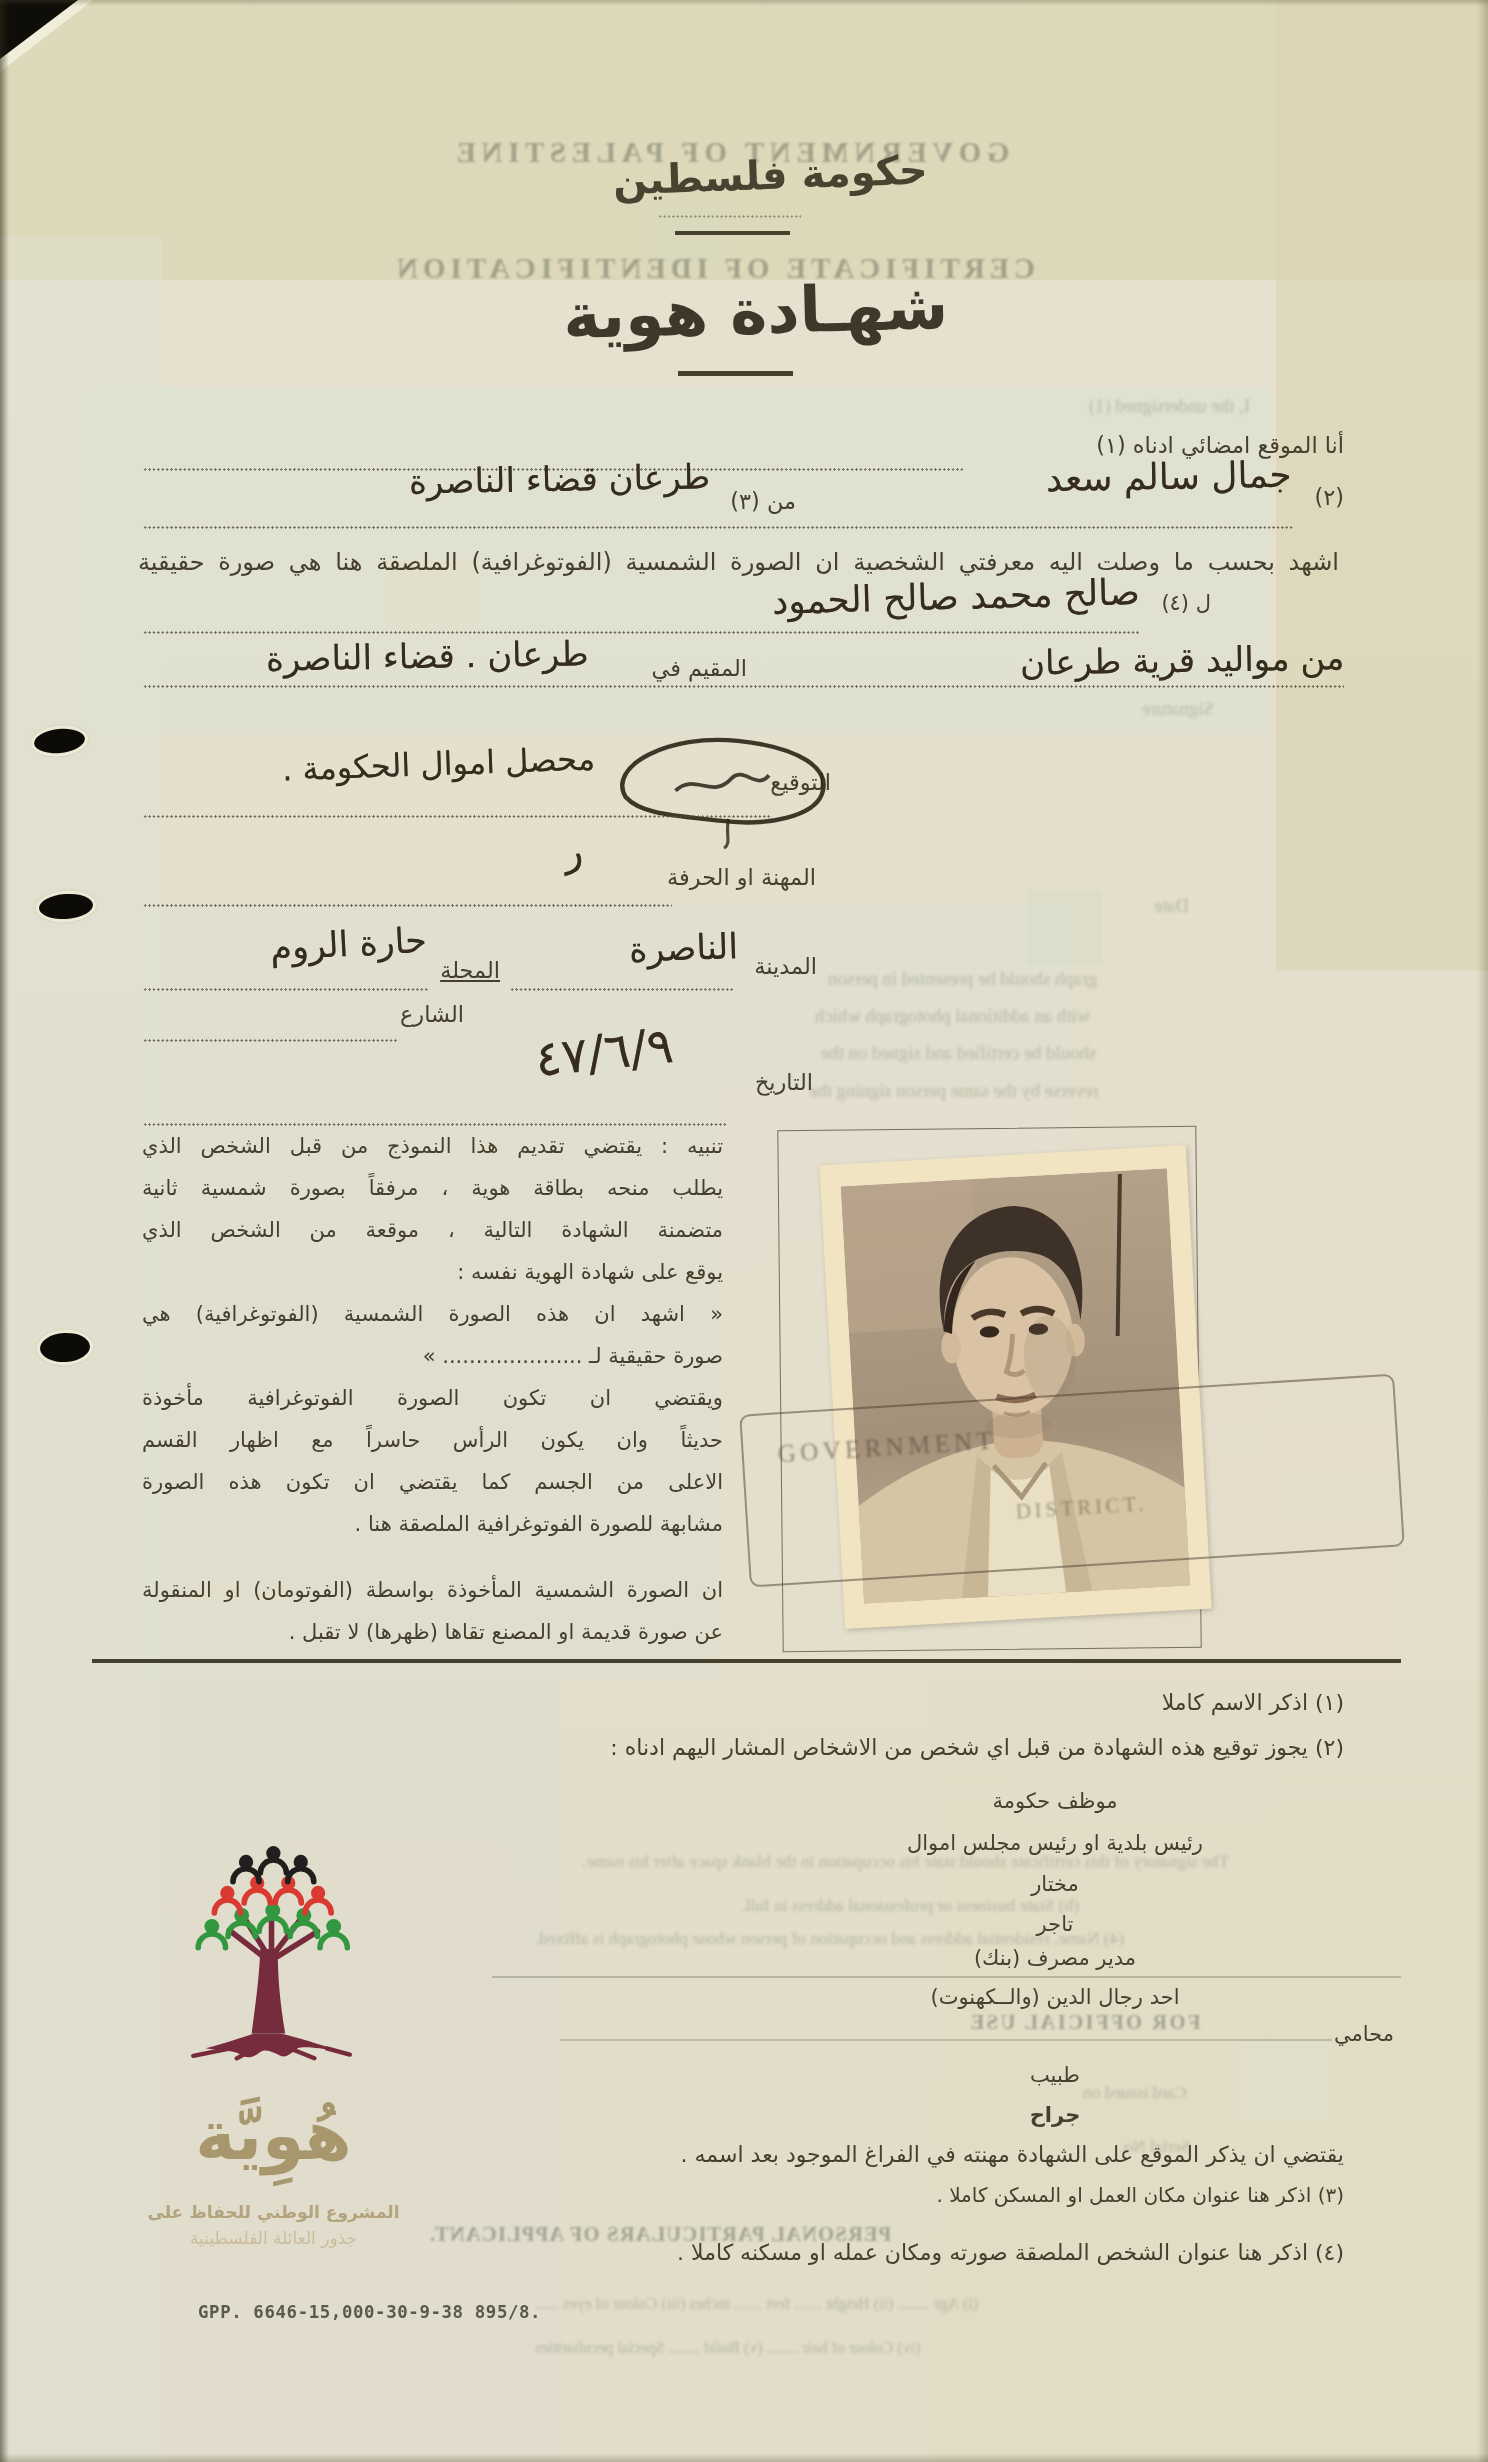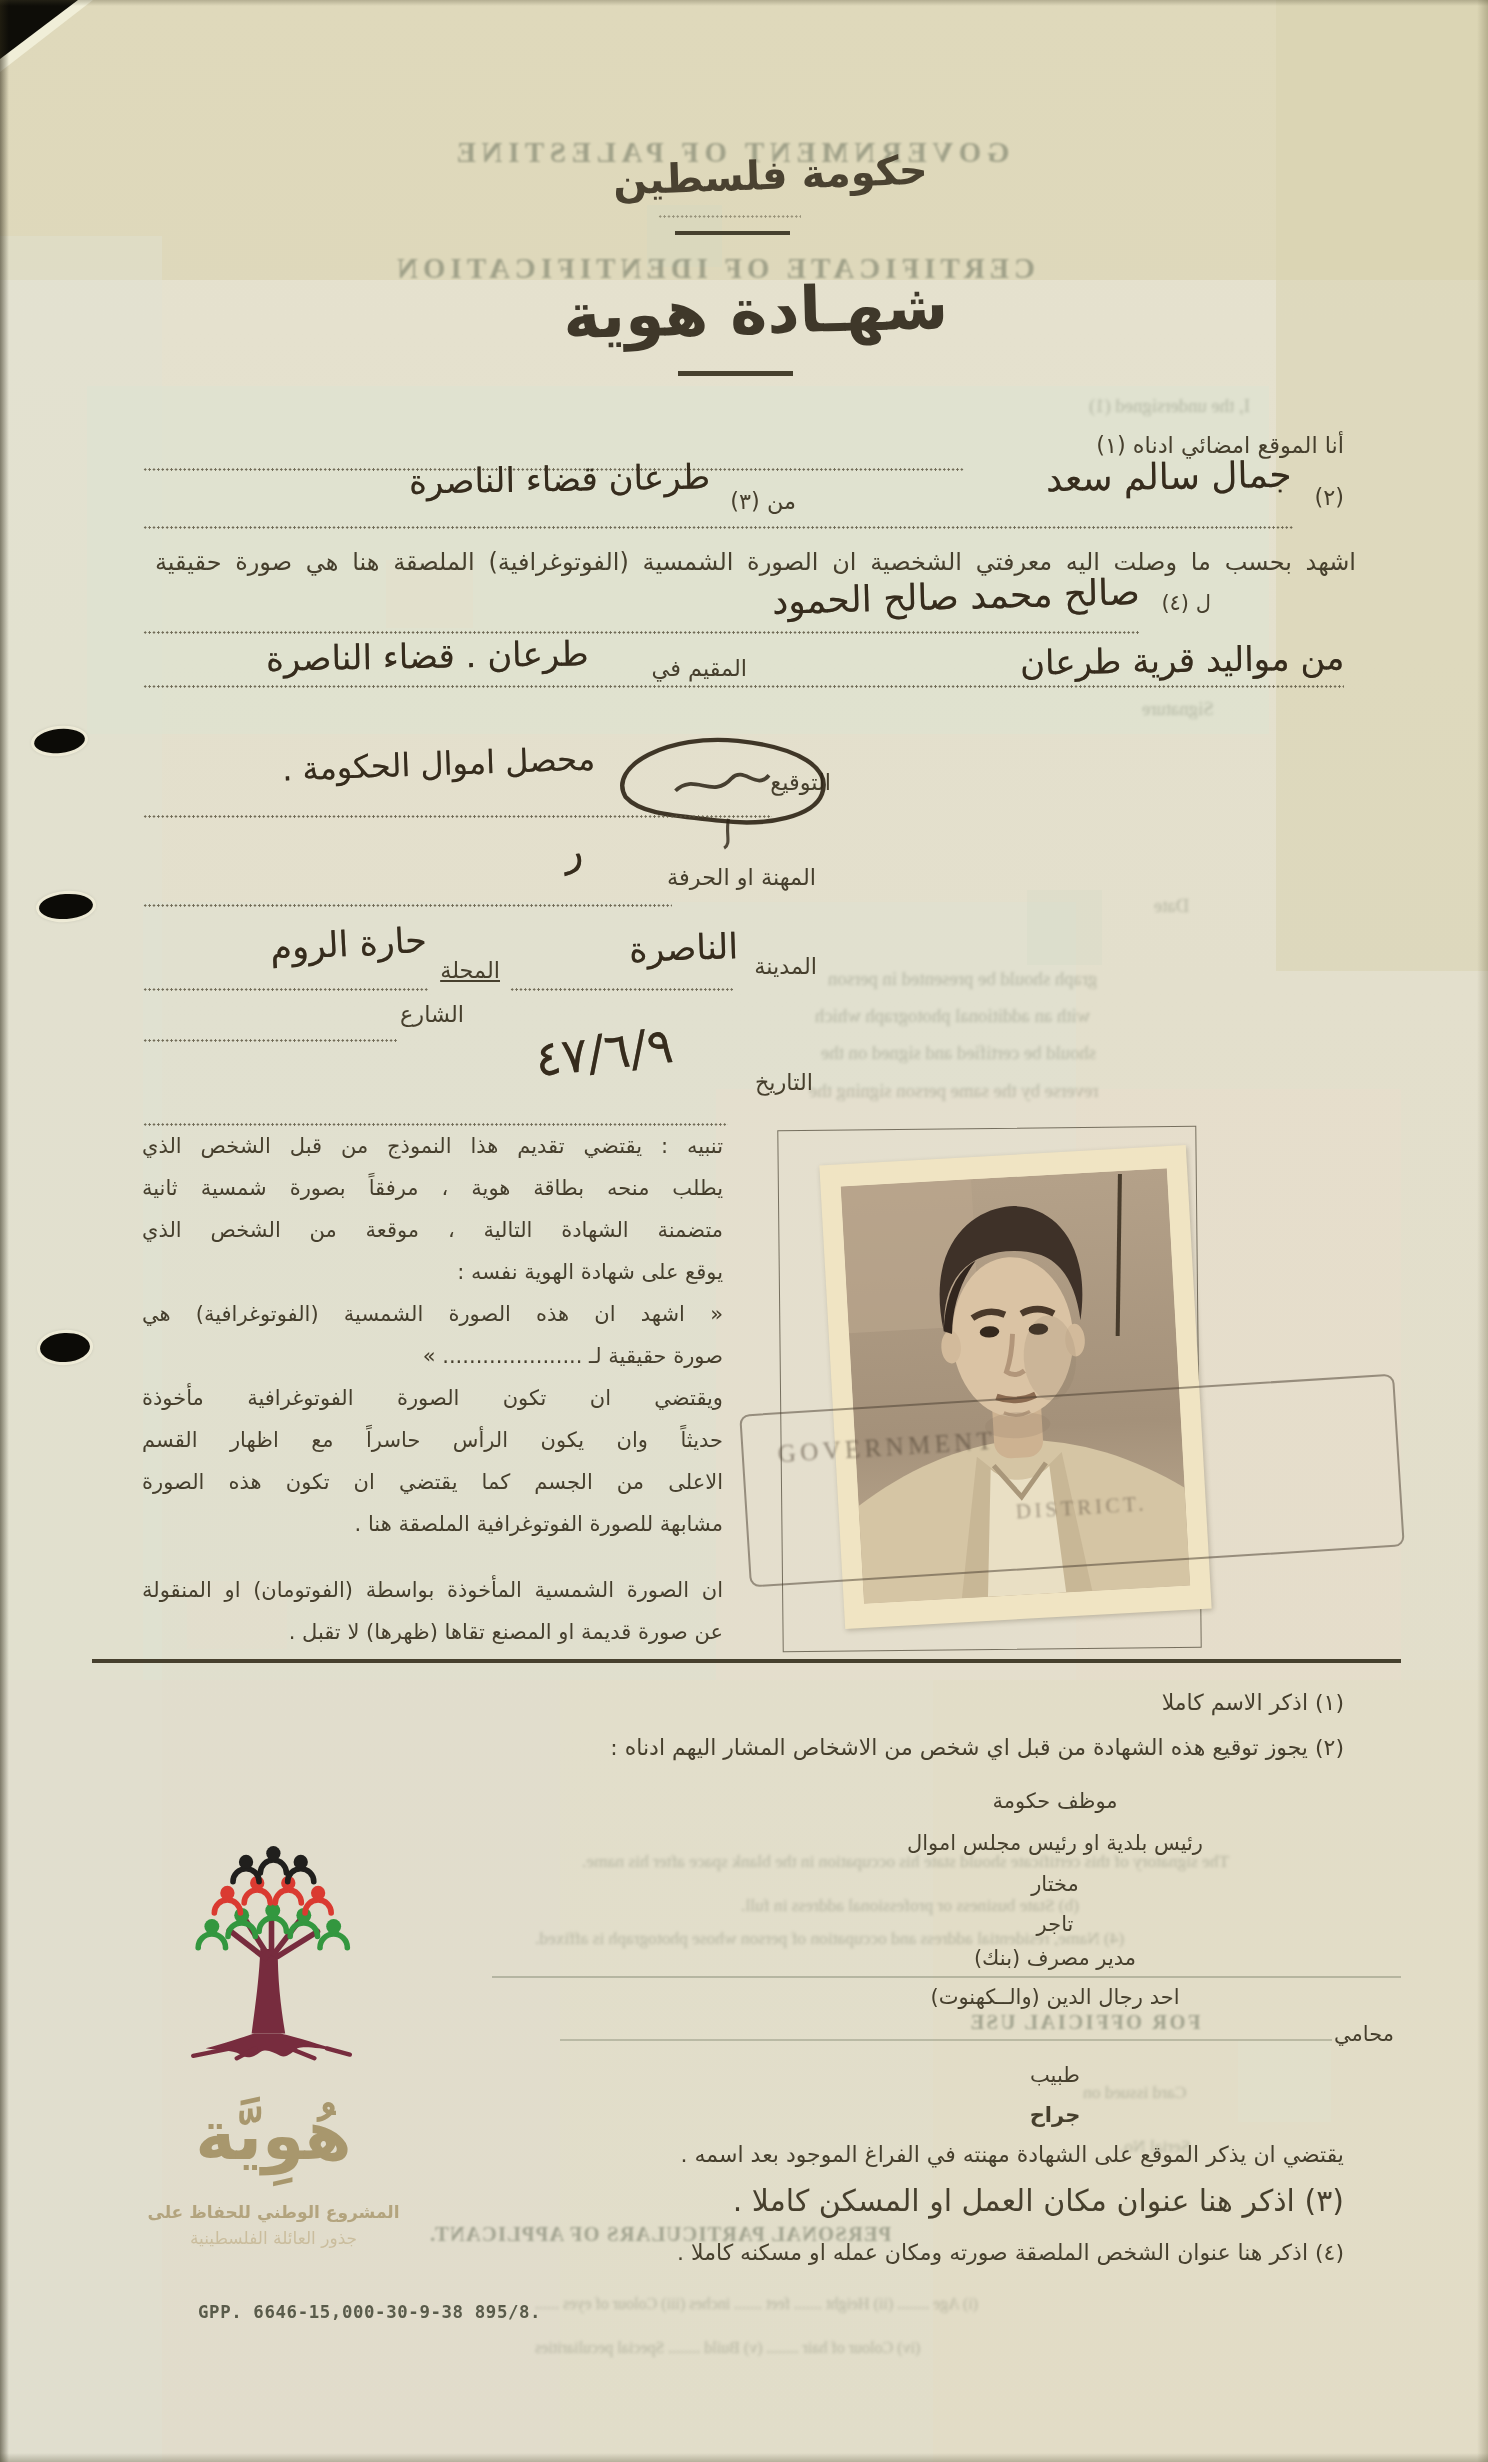--- a/index.html
+++ b/index.html
@@ -71,21 +71,21 @@
 
   <div class="abs ar" style="right:144px;top:432px;font-size:22.4px;">أنا الموقع امضائي ادناه (١)</div>
   <div class="abs dot" style="left:143px;top:468px;width:821px;"></div>
 
   <div class="abs ar" style="right:144px;top:484px;font-size:22.4px;">(٢)</div>
   <div class="abs hw" style="right:196px;top:456px;font-size:36px;transform:rotate(-1deg);">جمال سالم سعد</div>
   <div class="abs ar" style="right:692px;top:488px;font-size:22.4px;">من (٣)</div>
   <div class="abs hw" style="right:778px;top:459px;font-size:34px;transform:rotate(-1deg);">طرعان قضاء الناصرة</div>
   <div class="abs dot" style="left:143px;top:526px;width:1151px;"></div>
 
-  <div class="abs ar fill" style="right:132px;top:548px;width:1201px;font-size:24px;">اشهد بحسب ما وصلت اليه معرفتي الشخصية ان الصورة الشمسية (الفوتوغرافية) الملصقة هنا هي صورة حقيقية</div>
+  <div class="abs ar fill" style="right:149px;top:548px;width:1201px;font-size:24px;">اشهد بحسب ما وصلت اليه معرفتي الشخصية ان الصورة الشمسية (الفوتوغرافية) الملصقة هنا هي صورة حقيقية</div>
 
   <div class="abs ar" style="right:277px;top:591px;font-size:21px;">ل (٤)</div>
   <div class="abs hw" style="right:348px;top:576px;font-size:36px;transform:rotate(-1.5deg);">صالح محمد صالح الحمود</div>
   <div class="abs dot" style="left:143px;top:631px;width:996px;"></div>
 
   <div class="abs hw" style="right:144px;top:640px;font-size:34px;transform:rotate(-1deg);">من مواليد قرية طرعان</div>
   <div class="abs ar" style="right:741px;top:655px;font-size:22.4px;">المقيم في</div>
   <div class="abs hw" style="right:899px;top:636px;font-size:34px;transform:rotate(-1deg);">طرعان . قضاء الناصرة</div>
   <div class="abs dot" style="left:143px;top:685px;width:1201px;"></div>
 
@@ -197,21 +197,21 @@
   <div class="listitem ar" style="top:1831px;">رئيس بلدية او رئيس مجلس اموال</div>
   <div class="listitem ar" style="top:1872px;">مختار</div>
   <div class="listitem ar" style="top:1912px;">تاجر</div>
   <div class="listitem ar" style="top:1946px;">مدير مصرف (بنك)</div>
   <div class="listitem ar" style="top:1985px;">احد رجال الدين (والــكهنوت)</div>
   <div class="listitem ar" style="top:2022px;text-align:right;">محامي</div>
   <div class="listitem ar" style="top:2063px;">طبيب</div>
   <div class="listitem ar" style="top:2103px;font-weight:bold;">جراح</div>
 
   <div class="abs ar" style="right:144px;top:2142px;font-size:22px;">يقتضي ان يذكر الموقع على الشهادة مهنته في الفراغ الموجود بعد اسمه .</div>
-  <div class="abs ar" style="right:144px;top:2183px;font-size:30px;">(٣) اذكر هنا عنوان مكان العمل او المسكن كاملا .</div>
+  <div class="abs ar" style="right:144px;top:2183px;font-size:20px;">(٣) اذكر هنا عنوان مكان العمل او المسكن كاملا .</div>
   <div class="abs ar" style="right:144px;top:2240px;font-size:22px;">(٤) اذكر هنا عنوان الشخص الملصقة صورته ومكان عمله او مسكنه كاملا .</div>
 
   <svg class="abs" style="left:187px;top:1843px;" width="174" height="274" viewBox="0 0 280 440">
 
     <path d="M30,330 C60,322 90,312 108,306 L150,306 C178,312 215,324 245,334 C210,330 190,326 178,330 C168,338 160,346 150,342 C138,336 128,330 118,336 C108,344 96,348 86,340 C72,332 50,334 30,330 Z" fill="#772c3e"></path>
     <path d="M10,342 L70,330 M80,346 L110,330 M170,332 L205,346 M225,330 L262,340" stroke="#772c3e" stroke-width="7" stroke-linecap="round"></path>
 
     <path d="M118,170 C116,220 110,260 104,306 L158,306 C150,258 146,218 146,170 Z" fill="#772c3e"></path>
     <path d="M130,180 L92,120 M136,175 L136,105 M140,178 L186,118 M126,185 L68,140 M146,182 L210,142" stroke="#772c3e" stroke-width="9" stroke-linecap="round"></path>
 

